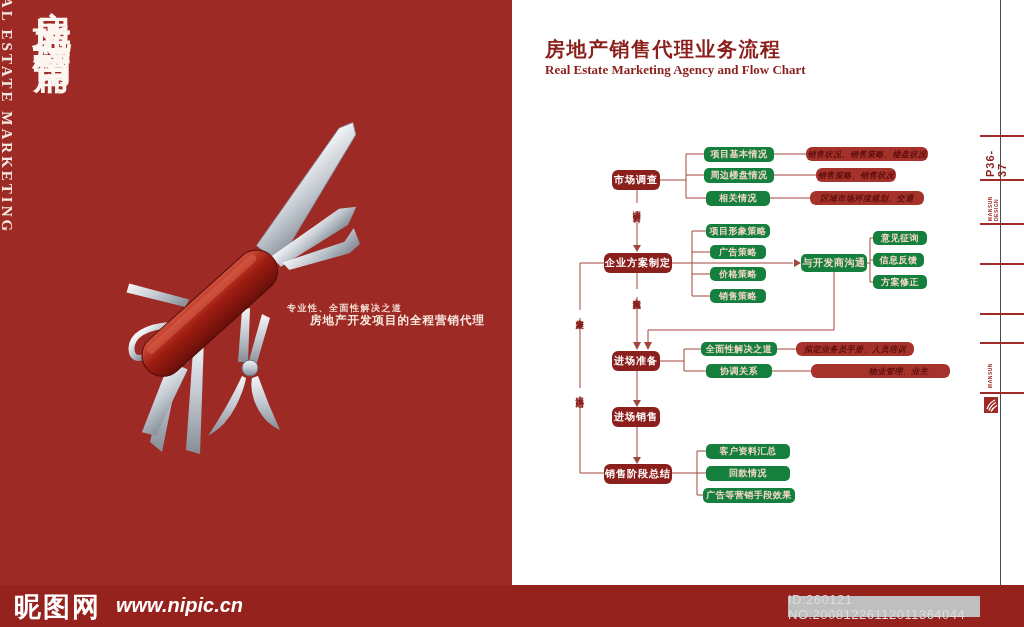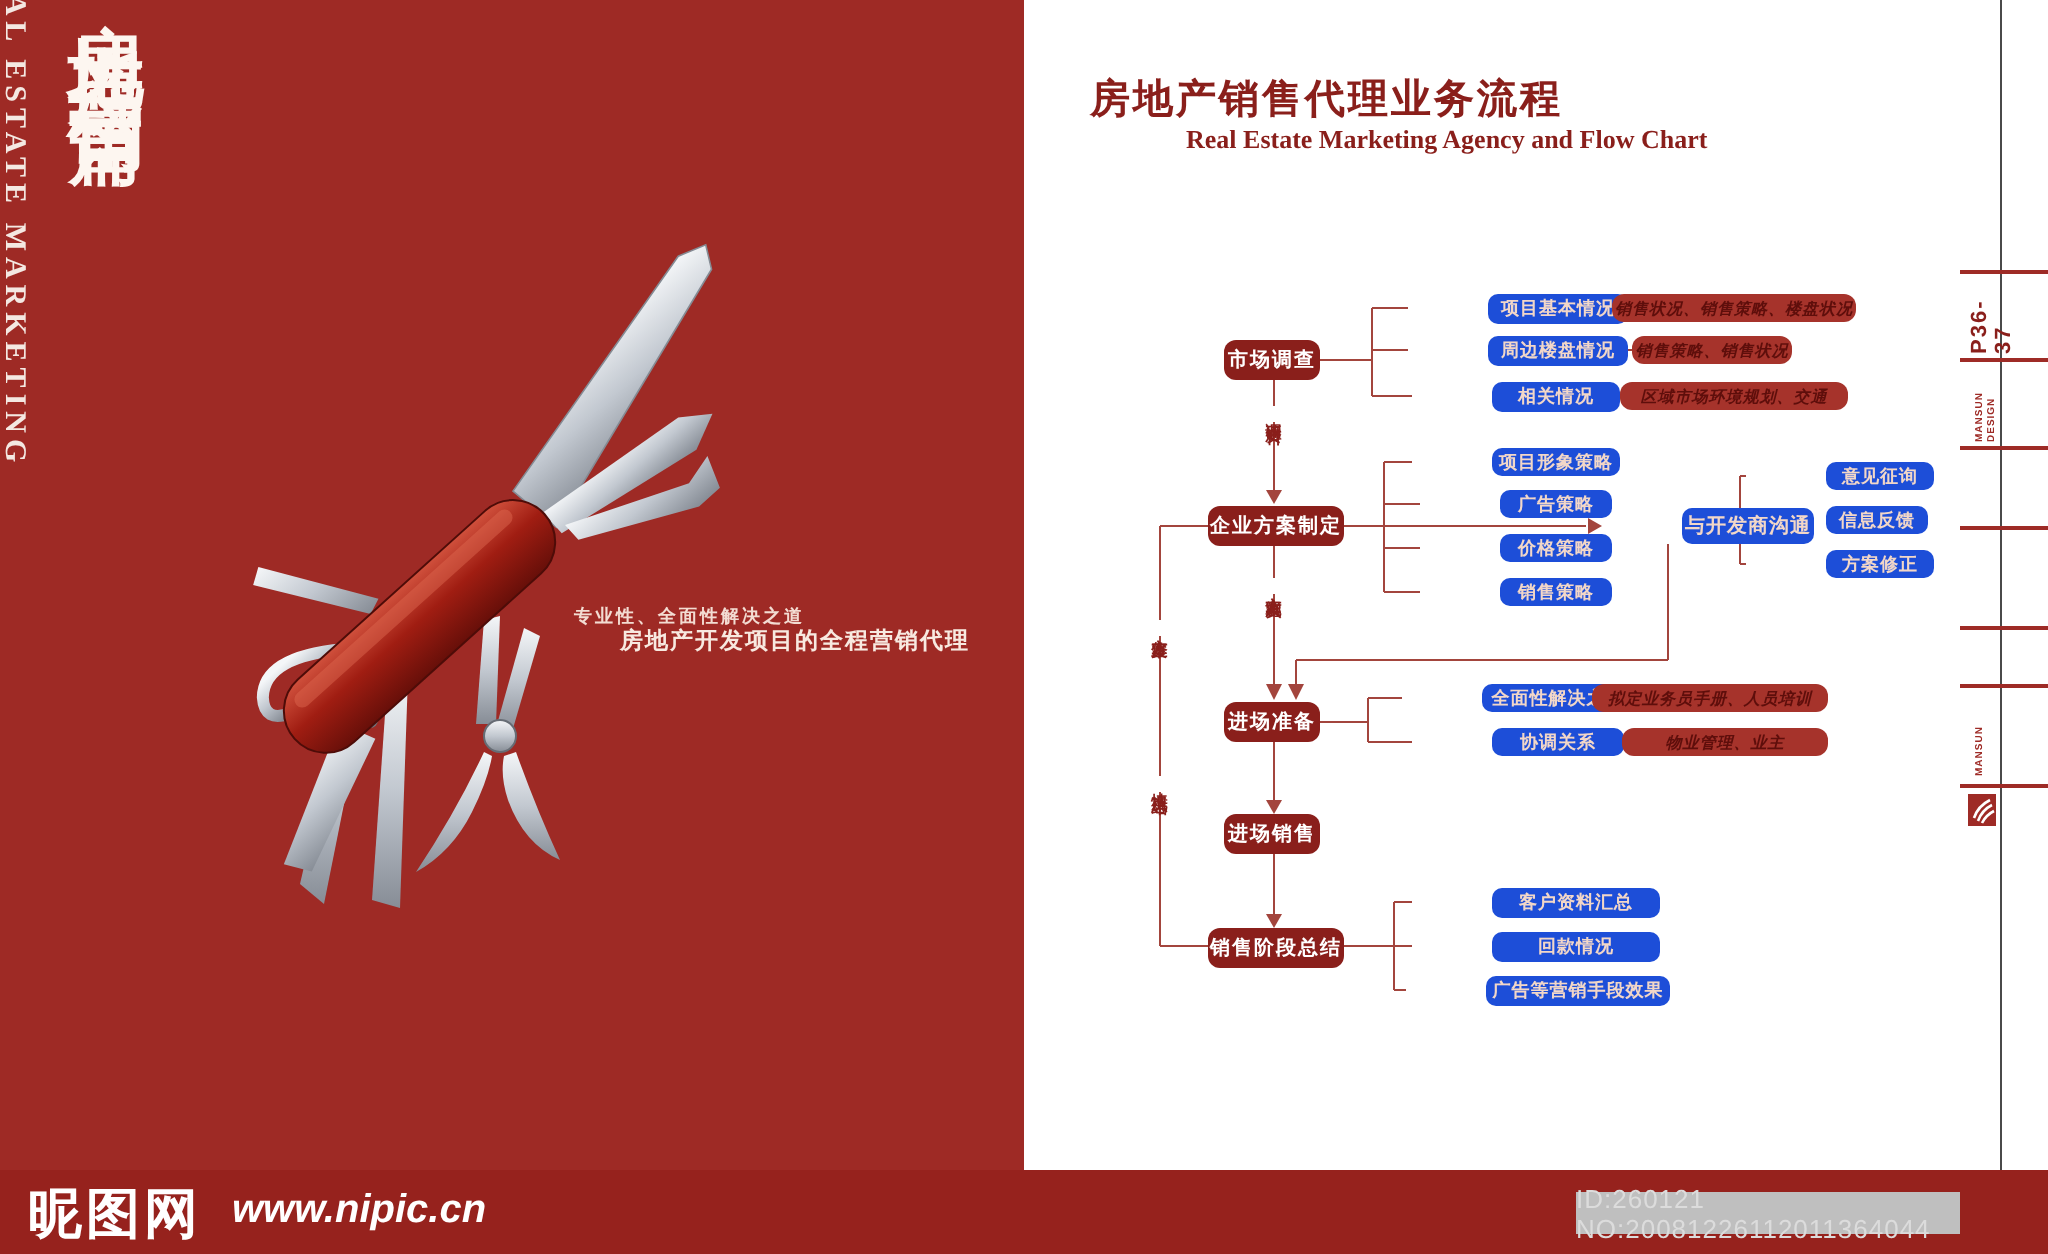--- a/index.html
+++ b/index.html
@@ -13,30 +13,30 @@
         font-weight:bold;font-size:15px;letter-spacing:3px;}
   .v-cn{writing-mode:vertical-rl;color:#FDF6F0;font-family:"Liberation Serif",serif;
         font-weight:bold;font-size:38px;letter-spacing:7px;}
   .v-cn span{display:inline;}
   .tagline1{color:#F3DCD2;font-size:9px;font-weight:bold;letter-spacing:1.5px;}
   .tagline2{color:#F8E9E0;font-size:11.5px;font-weight:bold;letter-spacing:1px;}
 
   
   .stage{background:#8A1F1B;color:#ffffff;font-weight:bold;font-size:10px;letter-spacing:1px;
          border-radius:6px;display:flex;align-items:center;justify-content:center;}
-  .mid{background:#1d4ed8;color:#F2D7C8;font-weight:bold;font-size:9px;letter-spacing:0.5px;
-       border-radius:5px;display:flex;align-items:center;justify-content:center;margin-left:40px;}
+  .mid{background:#15803d;color:#F2D7C8;font-weight:bold;font-size:9px;letter-spacing:0.5px;
+       border-radius:5px;display:flex;align-items:center;justify-content:center;}
   .detail{background:#A6332B;color:#5E0E0B;font-weight:bold;font-size:8px;letter-spacing:0.5px;
           border-radius:6px;display:flex;align-items:center;justify-content:center;font-style:italic;}
   .vlabel{writing-mode:vertical-rl;color:#8A1F1B;font-weight:bold;font-size:8px;
           letter-spacing:1px;background:#ffffff;padding:2px 0;line-height:1.1;}
 
   .title-cn{color:#8A1F1B;font-family:"Liberation Serif",serif;font-weight:bold;
             font-size:20px;letter-spacing:1.5px;}
-  .title-en{color:#8A1F1B;font-family:"Liberation Serif",serif;font-weight:bold;font-size:13px;margin-left:48px;}
+  .title-en{color:#8A1F1B;font-family:"Liberation Serif",serif;font-weight:bold;font-size:13px;}
 
   
   .rot-up{writing-mode:vertical-rl;transform:rotate(180deg);}
   .pageno{color:#8A1F1B;font-weight:bold;font-size:11px;letter-spacing:1px;}
   .marker{color:#9E2B26;font-weight:bold;font-size:5px;letter-spacing:0.5px;}
   .tick{background:#9E2B26;height:1.5px;}
 
   
   #footer{left:0;top:585px;width:1024px;height:42px;background:#96221D;}
   .site-name{color:#ffffff;font-weight:bold;font-size:27px;letter-spacing:2px;}
@@ -166,21 +166,21 @@
   <div class="abs mid" style="left:710px;top:289px;width:56px;height:14px;">销售策略</div>
 
   <div class="abs mid" style="left:801px;top:254px;width:66px;height:18px;font-size:10px;">与开发商沟通</div>
   <div class="abs mid" style="left:873px;top:231px;width:54px;height:14px;">意见征询</div>
   <div class="abs mid" style="left:873px;top:253px;width:51px;height:14px;">信息反馈</div>
   <div class="abs mid" style="left:873px;top:275px;width:54px;height:14px;">方案修正</div>
 
   <div class="abs mid" style="left:701px;top:342px;width:76px;height:14px;">全面性解决之道</div>
   <div class="abs mid" style="left:706px;top:364px;width:66px;height:14px;">协调关系</div>
   <div class="abs detail" style="left:796px;top:342px;width:118px;height:14px;">拟定业务员手册、人员培训</div>
-  <div class="abs detail" style="left:811px;top:364px;width:103px;height:14px;">物业管理、业主</div>
+  <div class="abs detail" style="left:811px;top:364px;width:103px;height:14px;padding-left:36px;">物业管理、业主</div>
 
   <div class="abs mid" style="left:706px;top:444px;width:84px;height:15px;">客户资料汇总</div>
   <div class="abs mid" style="left:706px;top:466px;width:84px;height:15px;">回款情况</div>
   <div class="abs mid" style="left:703px;top:488px;width:92px;height:15px;">广告等营销手段效果</div>
 
   <div class="abs" style="left:1000px;top:0;width:1px;height:585px;background:#4a4a4a;"></div>
   <div class="abs tick" style="left:980px;top:135px;width:44px;"></div>
   <div class="abs tick" style="left:980px;top:179px;width:44px;"></div>
   <div class="abs tick" style="left:980px;top:223px;width:44px;"></div>
   <div class="abs tick" style="left:980px;top:263px;width:44px;"></div>

